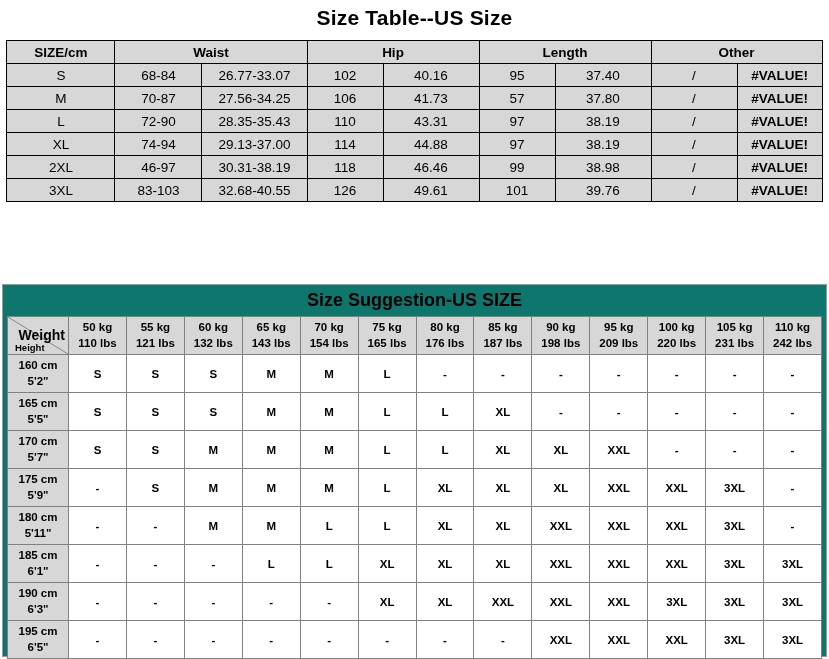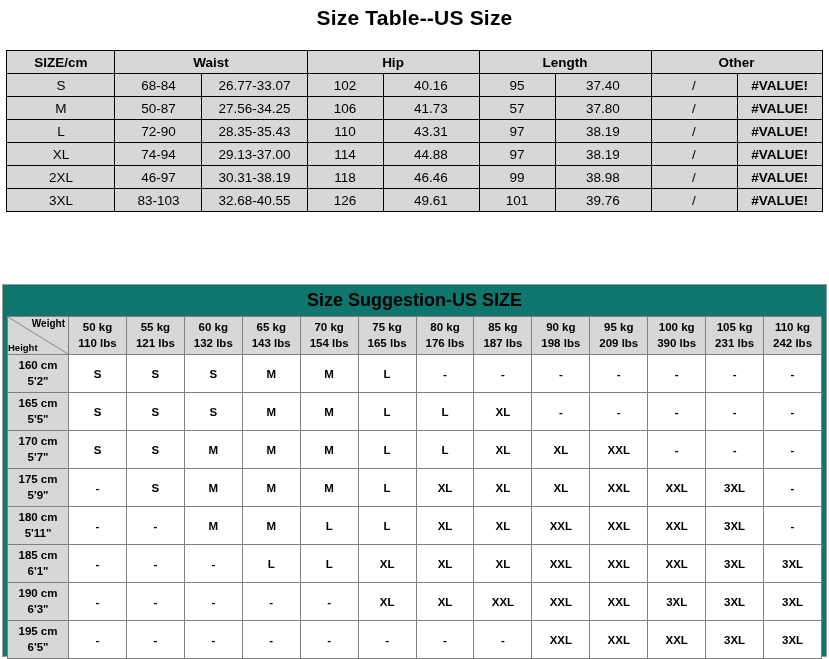--- a/index.html
+++ b/index.html
@@ -36,21 +36,21 @@
     font-size: 21px;
     font-weight: bold;
     letter-spacing: 0.2px;
     padding-top: 6px;
     padding-bottom: 6px;
     color: #000;
   }
   table.size-table {
     border-collapse: collapse;
     width: 815px;
-    margin: 14px auto;
+    margin: 4px auto;
     table-layout: fixed;
   }
   table.size-table th,
   table.size-table td {
     border: 1px solid #000000;
     text-align: center;
     font-size: 13.5px;
     height: 22px;
     padding: 0;
     color: #000;
@@ -136,27 +136,27 @@
   .corner .diag {
     position: absolute;
     left: 0;
     top: 0;
     width: 100%;
     height: 100%;
   }
   .corner .wlab {
     position: absolute;
     right: 3px;
-    top: 1px;
-    font-size: 10px;
+    top: 10px;
+    font-size: 14px;
     font-weight: bold;
   }
   .corner .hlab {
     position: absolute;
-    left: 0;
+    left: 7px;
     bottom: 1px;
     font-size: 9.5px;
     font-weight: bold;
   }
   
   .s0 { background: #ffffff; }
   .s1 { background: #efefef; }
   .s2 { background: #e2e2e2; }
   .s3 { background: #cfcfcf; }
   .s4 { background: #bdbdbd; }
@@ -200,21 +200,21 @@
             <td>26.77-33.07</td>
             <td>102</td>
             <td>40.16</td>
             <td>95</td>
             <td>37.40</td>
             <td>/</td>
             <td class="val-error">#VALUE!</td>
           </tr>
           <tr>
             <td>M</td>
-            <td>50-87</td>
+            <td>70-87</td>
             <td>27.56-34.25</td>
             <td>106</td>
             <td>41.73</td>
             <td>57</td>
             <td>37.80</td>
             <td>/</td>
             <td class="val-error">#VALUE!</td>
           </tr>
           <tr>
             <td>L</td>
@@ -313,21 +313,21 @@
             <th class="col-head">
               <div>90 kg</div>
               <div>198 lbs</div>
             </th>
             <th class="col-head">
               <div>95 kg</div>
               <div>209 lbs</div>
             </th>
             <th class="col-head">
               <div>100 kg</div>
-              <div>390 lbs</div>
+              <div>220 lbs</div>
             </th>
             <th class="col-head">
               <div>105 kg</div>
               <div>231 lbs</div>
             </th>
             <th class="col-head">
               <div>110 kg</div>
               <div>242 lbs</div>
             </th>
           </tr>

